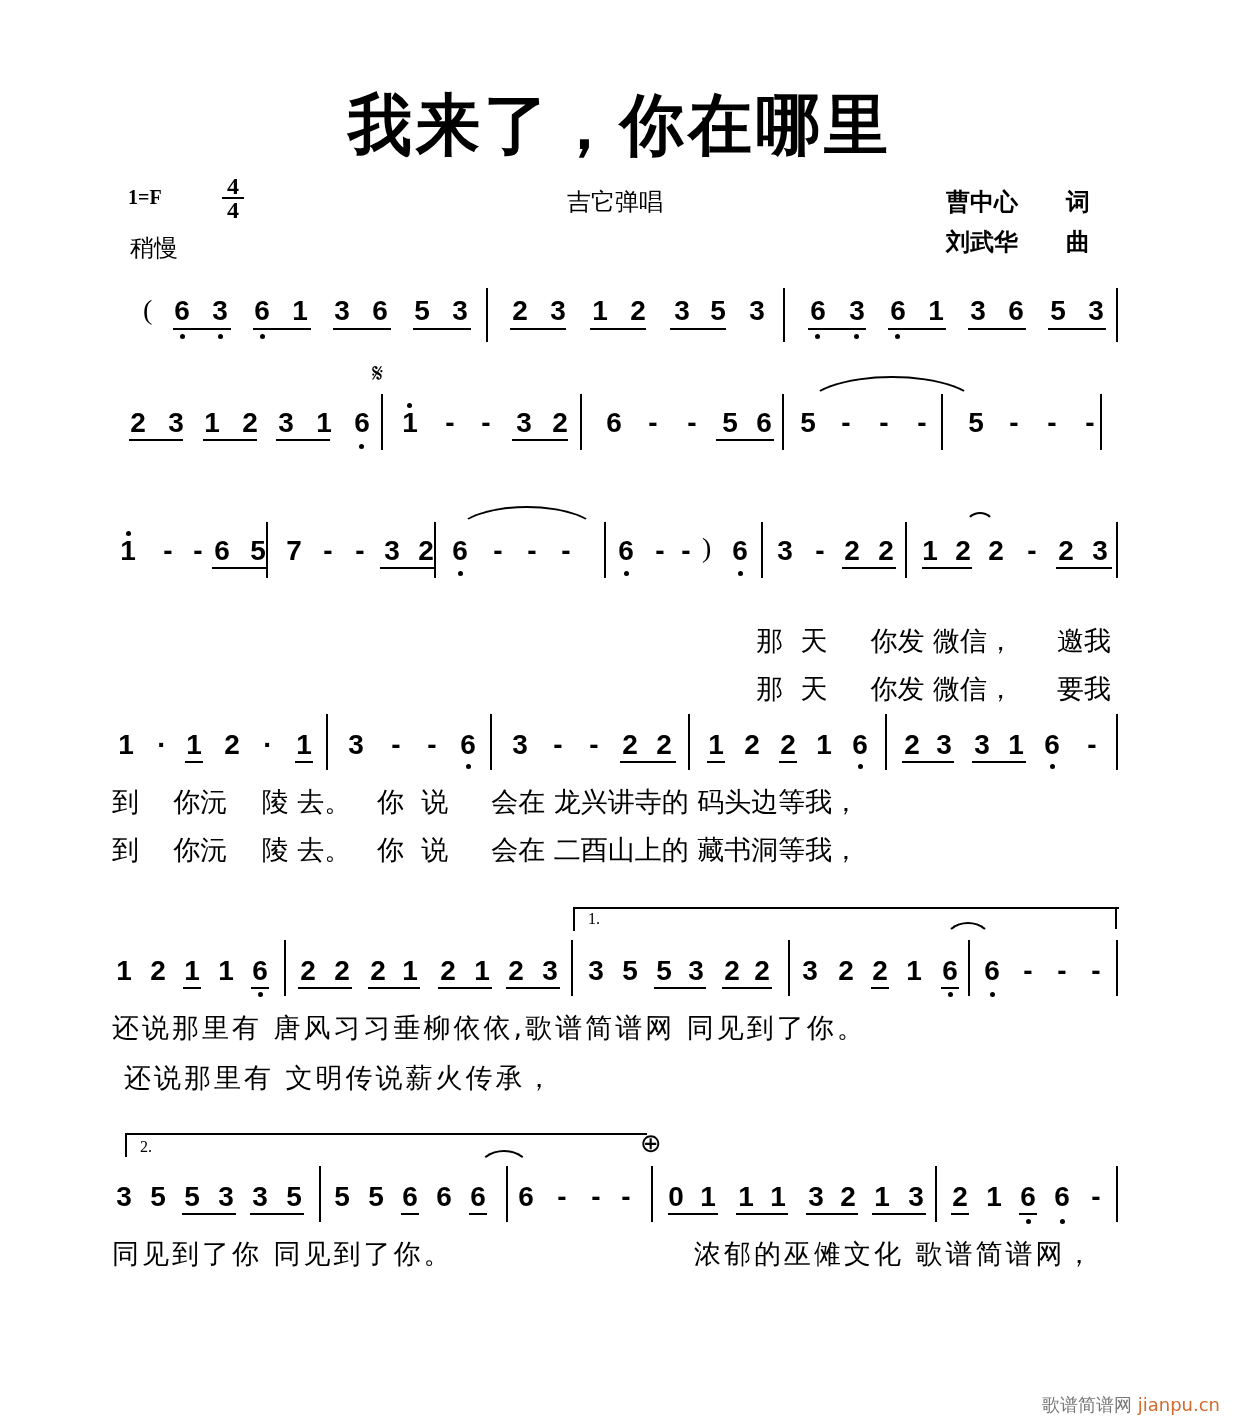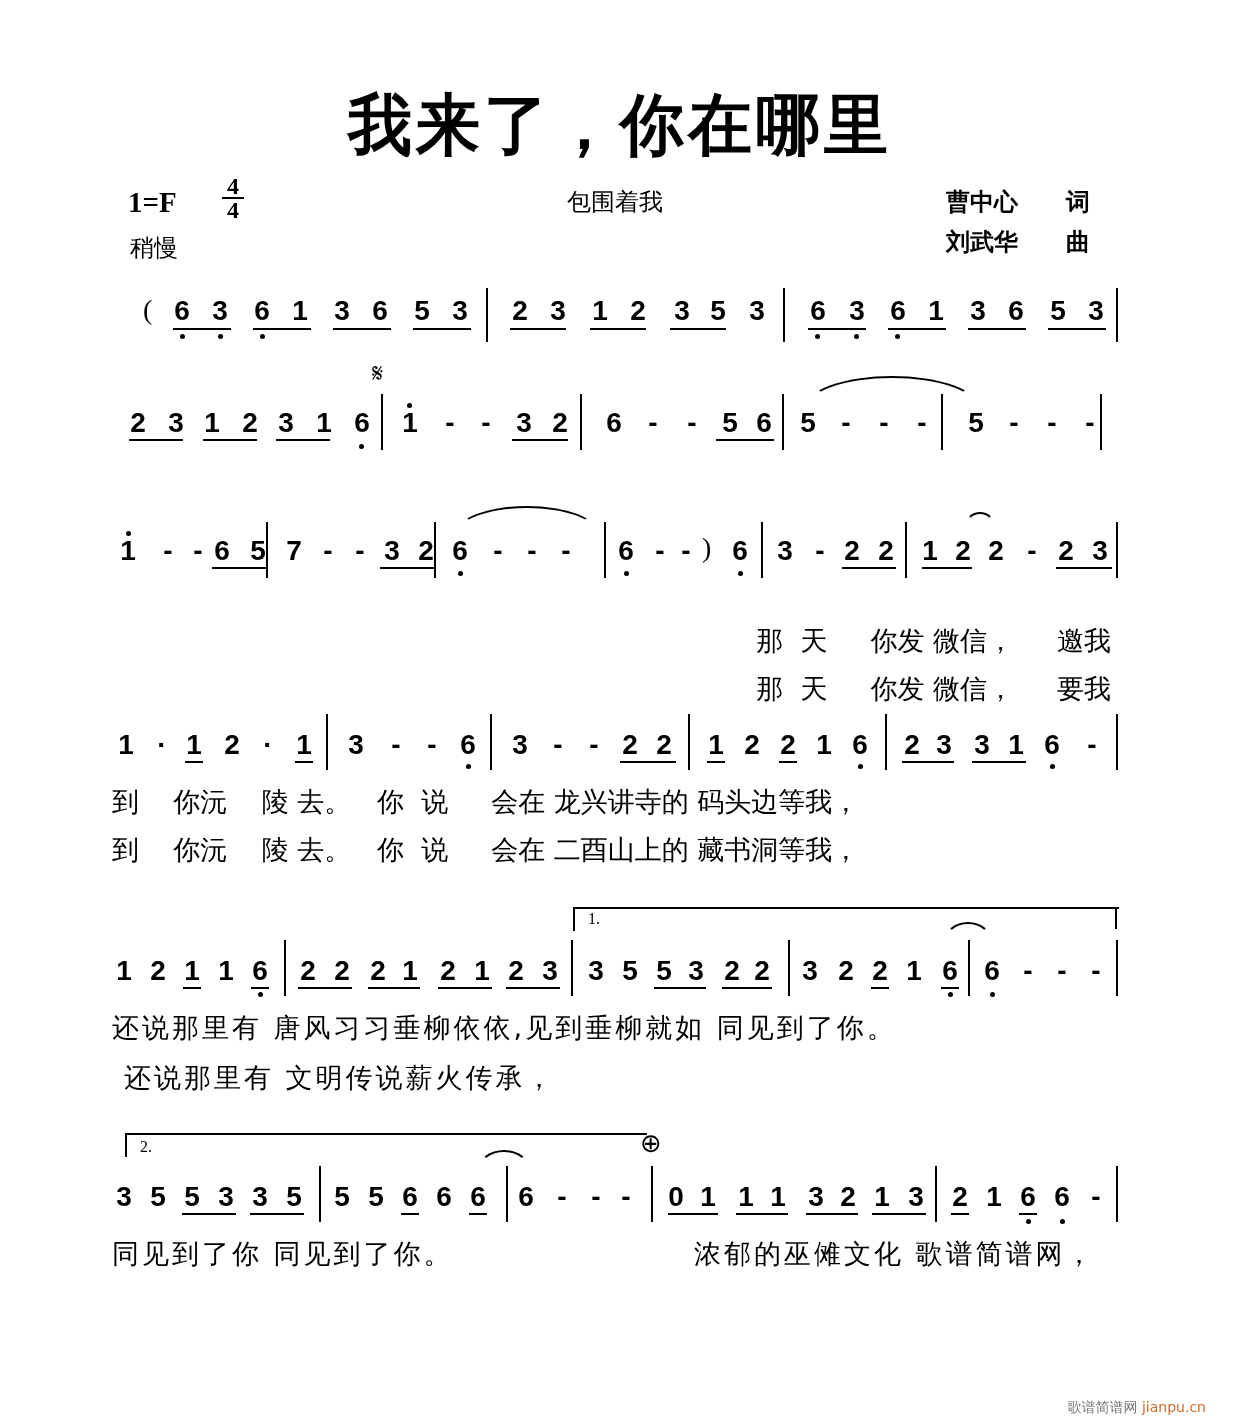--- a/index.html
+++ b/index.html
@@ -1,51 +1,51 @@
 <!DOCTYPE html>
 <html><head>
 <meta charset="utf-8">
 <style>
   html, body { margin:0; padding:0; background:#fff; }
   body { width:1240px; height:1423px; position:relative; overflow:hidden; font-family:"Liberation Sans","DejaVu Sans",sans-serif; color:#000; }
   .title { position:absolute; top:82px; left:0; width:1240px; text-align:center; font-family:"DejaVu Sans",sans-serif; font-weight:bold; font-size:64px; letter-spacing:4px; transform:scaleY(1.05); }
   .meta { position:absolute; font-size:24px; font-family:"DejaVu Sans",sans-serif; }
-  .key { position:absolute; top:186px; left:128px; font-size:29px; font-family:"Liberation Serif",serif; font-weight:bold; }
+  .key { position:absolute; top:186px; left:128px; font-size:20px; font-family:"Liberation Serif",serif; font-weight:bold; }
   .timesig { position:absolute; left:222px; top:176px; width:22px; text-align:center; font-family:"Liberation Serif",serif; font-weight:bold; font-size:24px; line-height:20px; }
   .timesig .line { border-top:2px solid #000; margin:1px 0; }
   .row { position:absolute; left:0; width:1240px; }
   .note { position:absolute; font-family:"Liberation Sans",sans-serif; font-weight:bold; font-size:28px; width:24px; text-align:center; line-height:30px; }
   .dash { position:absolute; font-weight:bold; font-size:28px; width:24px; text-align:center; line-height:30px; }
   .dot-below { position:absolute; width:5px; height:5px; border-radius:50%; background:#000; }
   .dot-above { position:absolute; width:5px; height:5px; border-radius:50%; background:#000; }
   .ul { position:absolute; height:2px; background:#000; }
   .bar { position:absolute; width:2px; background:#000; }
   .paren { position:absolute; font-size:28px; font-family:"Liberation Serif",serif; }
   .lyric { position:absolute; font-family:"DejaVu Sans",sans-serif; font-size:27px; white-space:pre; letter-spacing:0; }
   .arc { position:absolute; border:2px solid #000; border-bottom:none; border-left-color:transparent; border-right-color:transparent; border-radius:50% 50% 0 0 / 100% 100% 0 0; }
   .volta { position:absolute; border-top:2px solid #000; border-left:2px solid #000; height:22px; }
   .volta-label { position:absolute; font-size:16px; font-family:"Liberation Serif",serif; }
   .segno { position:absolute; font-size:26px; font-family:"DejaVu Serif",serif; }
   .coda { position:absolute; font-size:26px; font-family:"DejaVu Sans",sans-serif; }
-  .watermark { position:absolute; right:34px; bottom:6px; font-size:14px; color:#777; font-family:"DejaVu Serif",serif; }
+  .watermark { position:absolute; right:20px; bottom:6px; font-size:18px; color:#777; font-family:"DejaVu Serif",serif; }
   .watermark .site { color:#d26a2e; font-family:"DejaVu Sans",sans-serif; }
 </style>
 </head>
 <body>
 
 <div class="title">我来了，你在哪里</div>
 
 <div class="key"><span>1</span><span>=F</span></div>
 <div class="timesig">
   <div>4</div>
     <div class="line"></div>
     <div>4</div>
 </div>
 <div class="meta" style="top:232px;left:130px;">稍慢</div>
-<div class="meta" style="top:186px;left:567px;">包围着我</div>
+<div class="meta" style="top:186px;left:567px;">吉它弹唱</div>
 <div class="meta" style="top:186px;left:946px;font-weight:bold;">曹中心</div>
 <div class="meta" style="top:186px;left:1066px;font-weight:bold;">词</div>
 <div class="meta" style="top:226px;left:946px;font-weight:bold;">刘武华</div>
 <div class="meta" style="top:226px;left:1066px;font-weight:bold;">曲</div>
 
 <div class="row" style="top:0;">
   <div class="paren" style="left:143px;top:294px;">(</div>
   <div class="note" style="left:170px;top:296px">6</div>
   <div class="note" style="left:208px;top:296px">3</div>
   <div class="note" style="left:250px;top:296px">6</div>
@@ -282,21 +282,21 @@
   <div class="ul" style="left:941px;top:987px;width:18px"></div>
   <div class="dot-below" style="left:948px;top:992px"></div>
   <div class="bar" style="left:968px;top:940px;height:56px"></div>
   <div class="note" style="left:980px;top:956px">6</div>
   <div class="dot-below" style="left:990px;top:992px"></div>
   <div class="dash" style="left:1016px;top:956px">-</div>
   <div class="dash" style="left:1050px;top:956px">-</div>
   <div class="dash" style="left:1084px;top:956px">-</div>
   <div class="bar" style="left:1116px;top:940px;height:56px"></div>
 
-  <div class="lyric" style="left:112px;top:1010px;letter-spacing:3px">还说那里有 唐风习习垂柳依依,见到垂柳就如 同见到了你。</div>
+  <div class="lyric" style="left:112px;top:1010px;letter-spacing:3px">还说那里有 唐风习习垂柳依依,歌谱简谱网 同见到了你。</div>
   <div class="lyric" style="left:124px;top:1060px;letter-spacing:3px">还说那里有 文明传说薪火传承，</div>
 </div>
 
 <div class="row" style="top:0;">
   <div class="volta" style="left:125px;top:1133px;width:520px"></div>
   <div class="volta-label" style="left:140px;top:1138px">2.</div>
   <div class="coda" style="left:640px;top:1128px">⊕</div>
 
   <div class="note" style="left:112px;top:1182px">3</div>
   <div class="note" style="left:146px;top:1182px">5</div>

